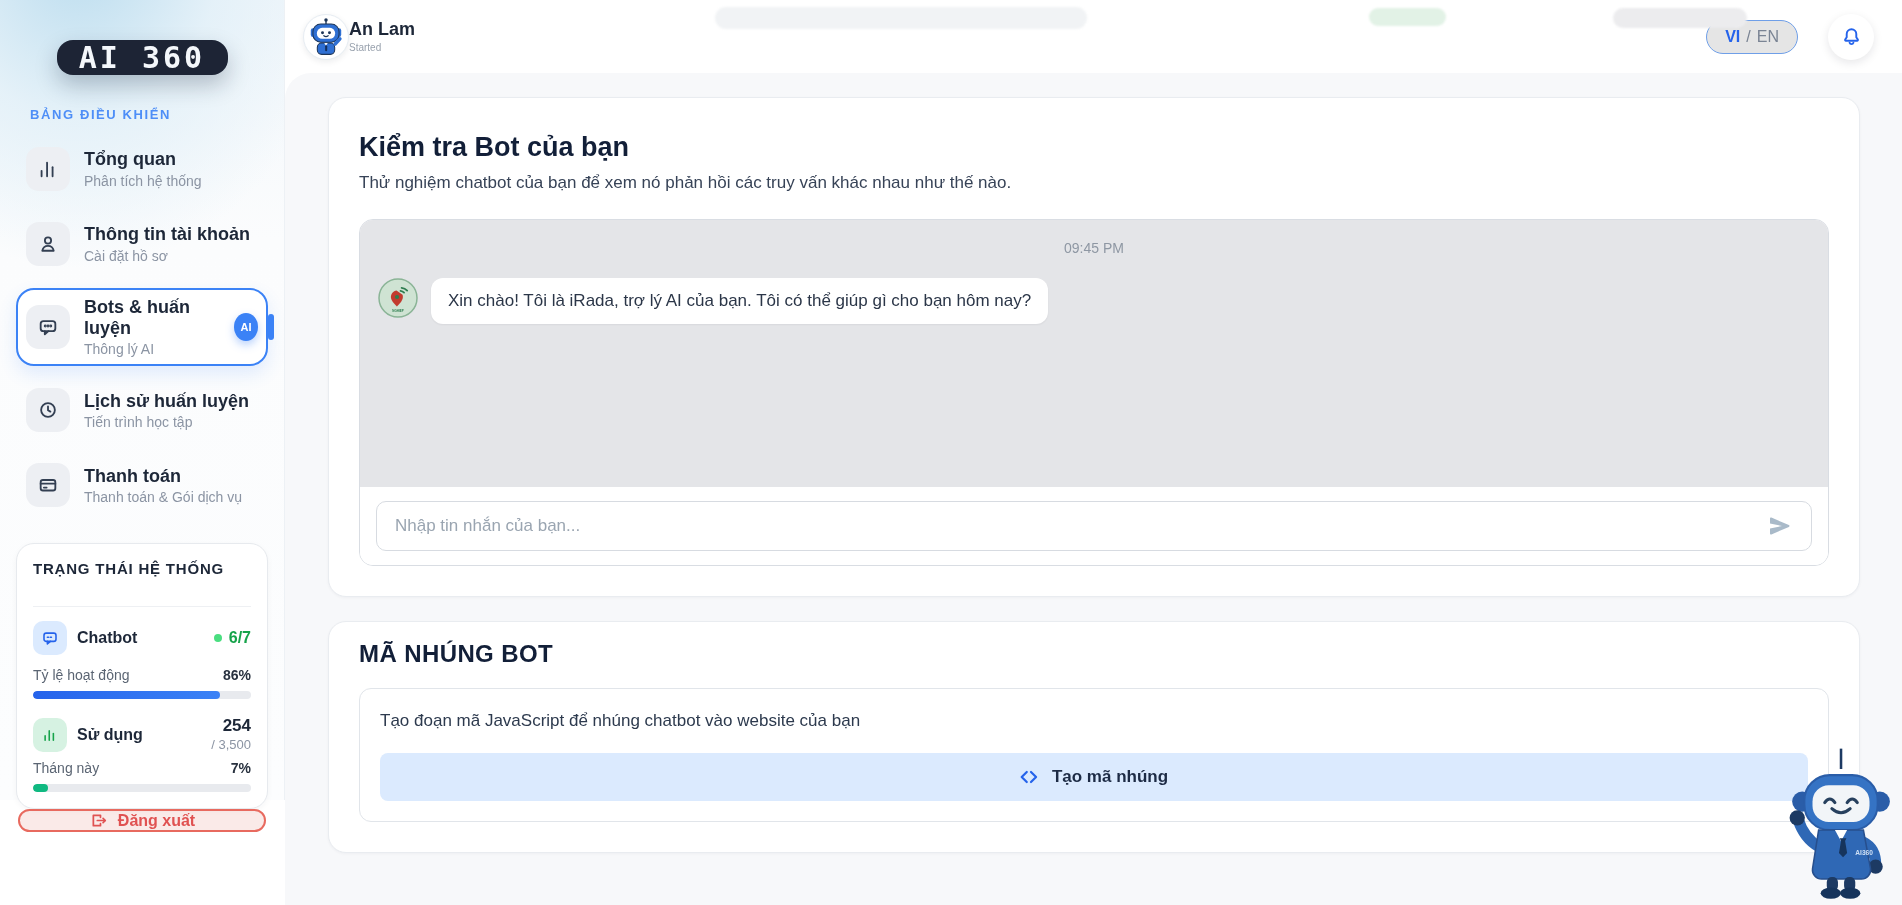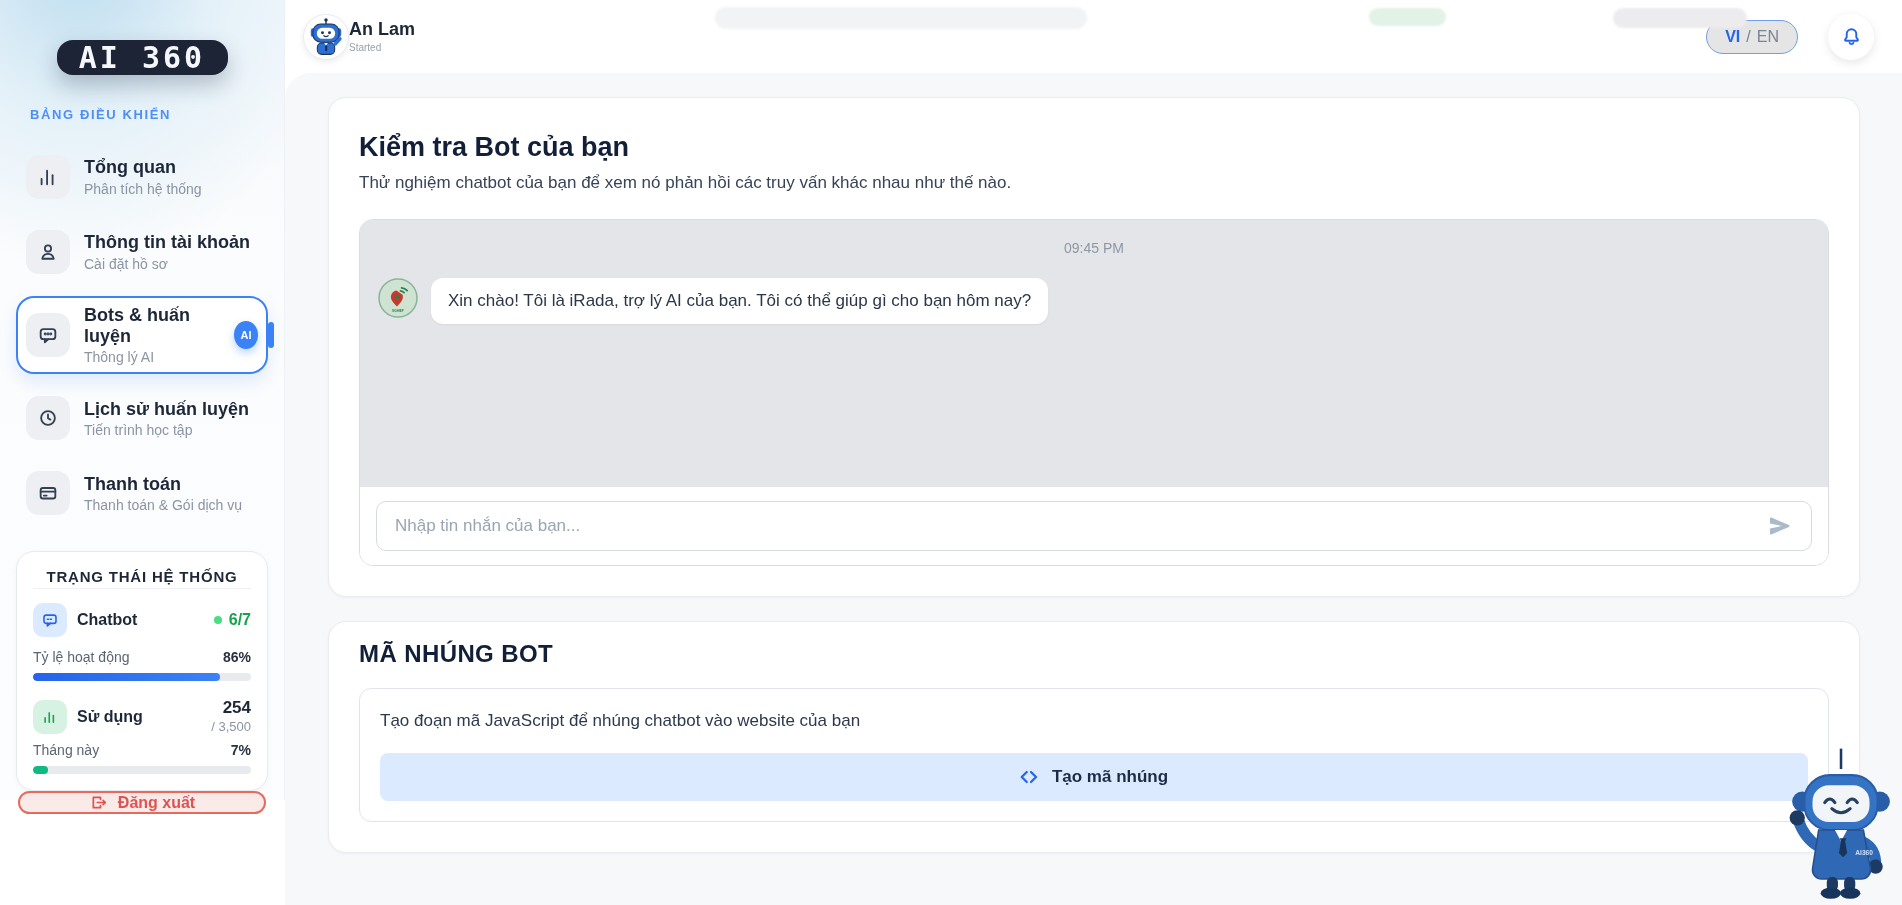--- a/index.html
+++ b/index.html
@@ -24,21 +24,21 @@
     margin:40px auto 0; width:171px; height:57px;
     background:#1d2435; border-radius:16px;
     display:flex; align-items:center; justify-content:center;
     box-shadow:0 10px 22px rgba(20,30,55,.25);
   }
   .logo-box span {
     color:#f4f7fb; font-size:30px; font-weight:800; letter-spacing:3px;
     font-family:"DejaVu Sans Mono","Liberation Mono",monospace;
   }
   .section-label {
-    margin:32px 0 24px 14px;
+    margin:32px 0 16px 14px;
     font-size:13px; font-weight:800; letter-spacing:1.6px;
     color:#4e8ef7;
   }
   .nav-item {
     display:flex; align-items:center; gap:14px;
     padding:7px 8px; margin-bottom:13px;
     border:2px solid transparent; border-radius:18px;
     cursor:pointer; position:relative;
   }
   .nav-item .icon-box {
@@ -63,22 +63,22 @@
     box-shadow:0 4px 8px rgba(59,130,246,.35);
   }
 
   
   .status-card {
     margin-top:14px; background:#ffffff; border:1px solid #e7eaee;
     border-radius:18px; padding:16px 16px 16px;
     box-shadow:0 2px 6px rgba(16,24,40,.04);
   }
   .status-card h4 {
-    text-align:center; font-size:15px; letter-spacing:.8px;
-    color:#1d2738; padding-bottom:3px; border-bottom:1px solid #eef0f3;
+    text-align:left; font-size:15px; letter-spacing:.8px;
+    color:#1d2738; padding-bottom:29px; border-bottom:1px solid #eef0f3;
     font-weight:800;
   }
   .stat-row { display:flex; align-items:center; gap:10px; margin-top:14px; }
   .mini-box {
     width:34px; height:34px; border-radius:10px;
     display:flex; align-items:center; justify-content:center; flex:0 0 34px;
   }
   .mini-box.blue { background:#dbeafe; }
   .mini-box.green { background:#d6f2e2; }
   .stat-row .lbl { font-size:16px; font-weight:700; color:#1d2738; }

